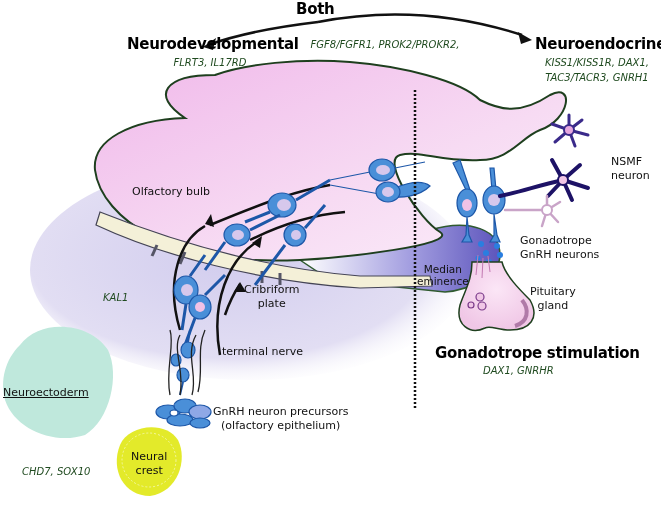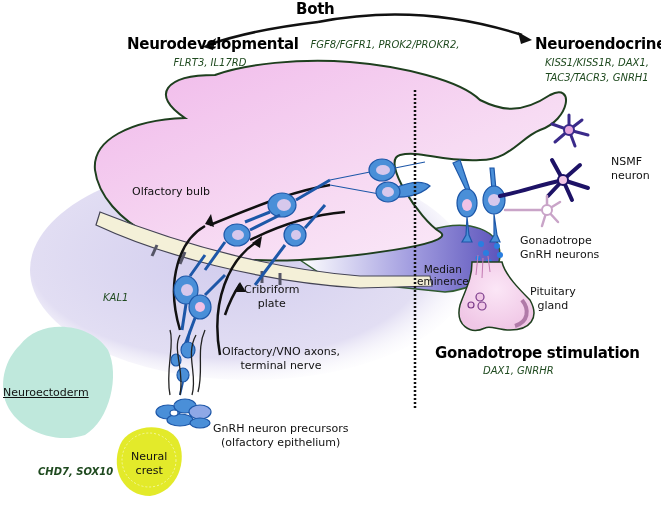--- a/index.html
+++ b/index.html
@@ -225,36 +225,35 @@
 
 <div class="lbl anat" style="left:132px;top:185px;">Olfactory bulb</div>
 <div class="lbl genes" style="left:103px;top:290px;">KAL1</div>
 
 <div class="lbl anat" style="left:244px;top:283px;">
   <div>Cribriform</div>
   <div>plate</div>
 </div>
 
 <div class="lbl anat" style="left:222px;top:345px;">
-  <div>Olfactory/VNO axons,</div>
   <div>terminal nerve</div>
 </div>
 
-<div class="lbl anat" style="left:213px;top:405px;margin-top:17px;">
+<div class="lbl anat" style="left:213px;top:405px;">
   <div>GnRH neuron precursors</div>
   <div>(olfactory epithelium)</div>
 </div>
 
 <div class="lbl anat" style="left:3px;top:386px;text-decoration:underline;">Neuroectoderm</div>
 
 <div class="lbl anat" style="left:131px;top:450px;">
   <div>Neural</div>
   <div>crest</div>
 </div>
-<div class="lbl genes" style="left:38px;top:464px;font-weight:bold;">CHD7, SOX10</div>
+<div class="lbl genes" style="left:22px;top:464px;">CHD7, SOX10</div>
 
 <div class="lbl anat" style="left:417px;top:263px;font-size:10.5px;line-height:12px;">
   <div>Median</div>
   <div>eminence</div>
 </div>
 
 <div class="lbl anat" style="left:520px;top:234px;text-align:left;">
   <div>Gonadotrope</div>
   <div>GnRH neurons</div>
 </div>

